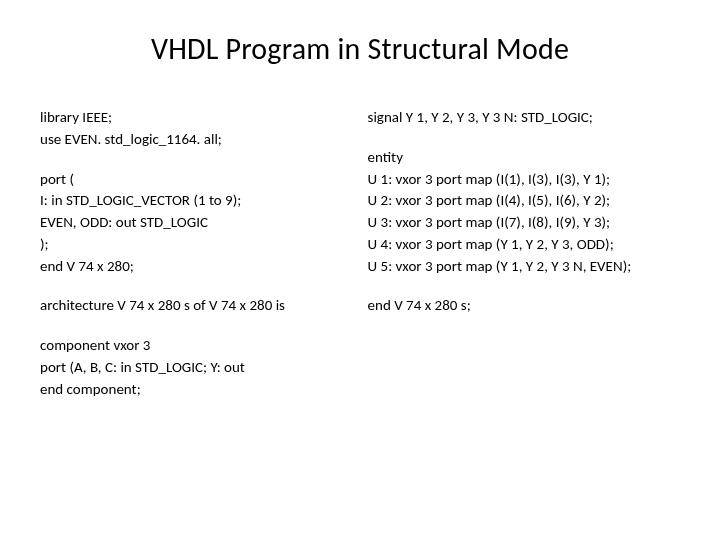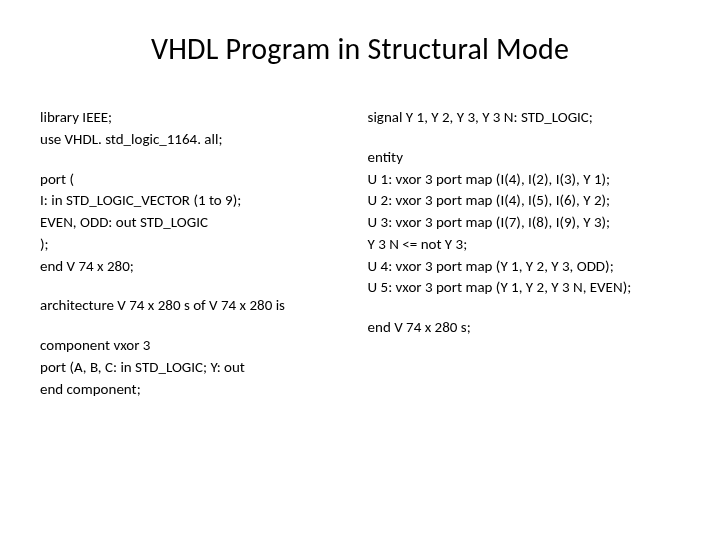--- a/index.html
+++ b/index.html
@@ -48,21 +48,21 @@
 <body>
 
 <div class="slide">
   <div class="title">VHDL Program in Structural Mode</div>
 
   <div class="cols">
 
     <div class="col">
       <div class="block">
         <div>library IEEE;</div>
-        <div>use VHDL. std_logic_1164. all;</div>
+        <div>use EVEN. std_logic_1164. all;</div>
       </div>
       <div class="block">
         <div>port (</div>
         <div>I: in STD_LOGIC_VECTOR (1 to 9);</div>
         <div>EVEN, ODD: out STD_LOGIC</div>
         <div>);</div>
         <div>end V 74 x 280;</div>
       </div>
       <div class="block">
         <div>architecture V 74 x 280 s of V 74 x 280 is</div>
@@ -73,24 +73,23 @@
         <div>end component;</div>
       </div>
     </div>
 
     <div class="col col-right">
       <div class="block">
         <div>signal Y 1, Y 2, Y 3, Y 3 N: STD_LOGIC;</div>
       </div>
       <div class="block">
         <div>entity</div>
-        <div>U 1: vxor 3 port map (I(4), I(2), I(3), Y 1);</div>
+        <div>U 1: vxor 3 port map (I(1), I(3), I(3), Y 1);</div>
         <div>U 2: vxor 3 port map (I(4), I(5), I(6), Y 2);</div>
         <div>U 3: vxor 3 port map (I(7), I(8), I(9), Y 3);</div>
-        <div>Y 3 N &lt;= not Y 3;</div>
         <div>U 4: vxor 3 port map (Y 1, Y 2, Y 3, ODD);</div>
         <div>U 5: vxor 3 port map (Y 1, Y 2, Y 3 N, EVEN);</div>
       </div>
       <div class="block">
         <div>end V 74 x 280 s;</div>
       </div>
     </div>
 
   </div>
 </div>

